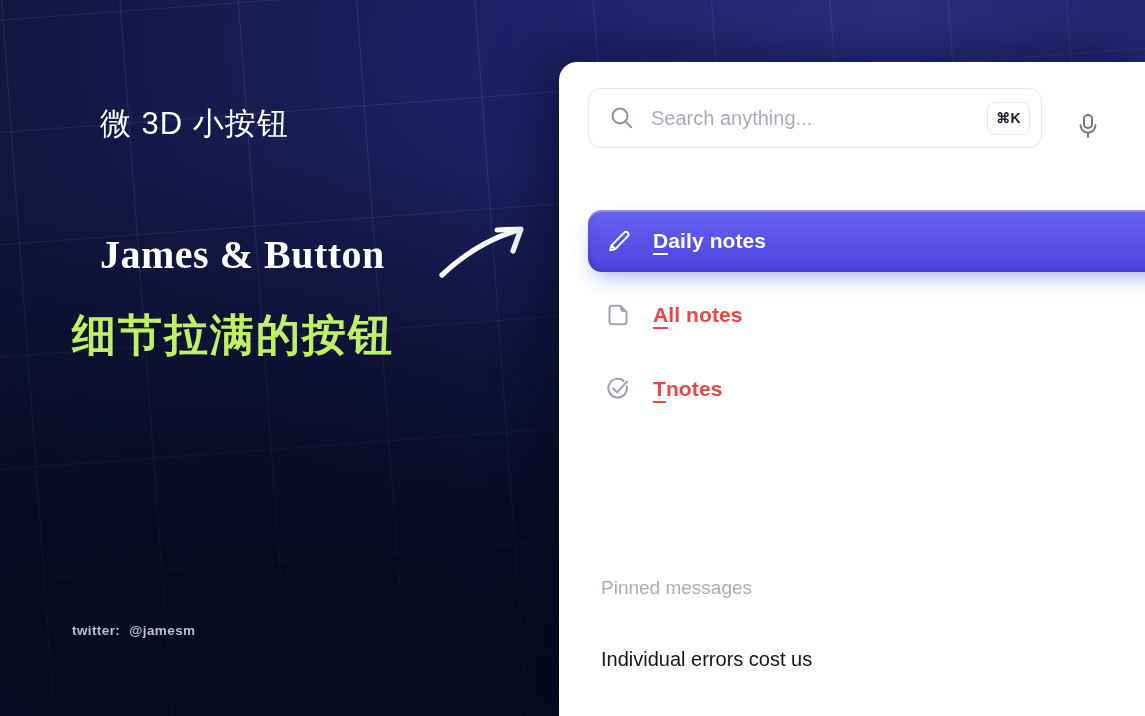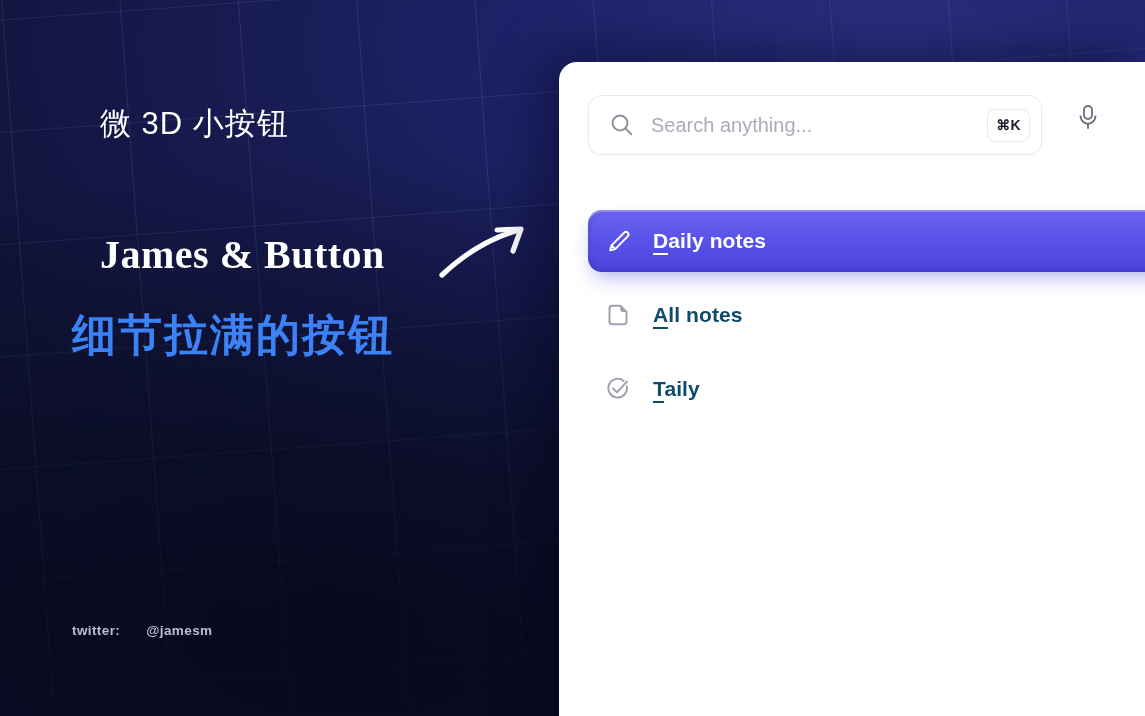--- a/index.html
+++ b/index.html
@@ -42,46 +42,46 @@
     letter-spacing:1px; white-space:nowrap;margin-left:28px;
   }
   .headline-en{
     position:absolute; left:72px; top:231px;
     font-family:"Liberation Serif", serif;
     font-size:40px; font-weight:700; color:#ffffff;
     letter-spacing:.5px; white-space:nowrap;margin-left:28px;
   }
   .headline-cn{
     position:absolute; left:72px; top:306px;
-    font-size:44px; font-weight:700; color:#3b82f6;
+    font-size:44px; font-weight:700; color:#bef264;
     letter-spacing:2px; white-space:nowrap;
   }
   #arrow-swoosh{ position:absolute; left:437px; top:219px; }
   .credit{
     position:absolute; left:72px; top:623px;
     font-size:13.5px; font-weight:700; color:#b9bed6;
     letter-spacing:.4px; white-space:nowrap;
   }
-  .credit .handle{ margin-left:26px; }
+  .credit .handle{ margin-left:9px; }
 
   
   #app-panel{
     position:absolute; left:559px; top:62px;
     width:586px; height:654px;
     background:#ffffff;
     border-top-left-radius:18px;
     box-shadow:-18px -10px 50px rgba(3,5,25,.45);
     overflow:hidden;
   }
 
   
   #search-row{
     position:absolute; left:29px; top:33px;
     width:536px; height:53px;
-    display:flex; align-items:flex-start; gap:16px;
+    display:flex; align-items:flex-end; gap:16px;
   }
   #search-box{
     width:454px; height:60px;
     border:1px solid #e7e8ec; border-radius:13px;
     background:#fff;
     display:flex; align-items:center;
     padding:0 11px 0 20px;
     box-shadow:0 1px 2px rgba(20,22,50,.035);
   }
   #search-icon{ flex:0 0 auto; display:block; }
@@ -117,21 +117,21 @@
     cursor:pointer;
   }
   .nav-item + .nav-item{ margin-top:12px; }
   .nav-item .nav-icon{
     flex:0 0 auto; width:28px; height:28px;
     display:flex; align-items:center; justify-content:center;
     color:#9fa3b0;
   }
   .nav-item .nav-label{
     margin-left:21px;
-    font-size:21px; font-weight:700; color:#0c4a6e;
+    font-size:21px; font-weight:700; color:#ef4444;
     letter-spacing:.1px;
   }
   .nav-label .first{
     border-bottom:2px solid currentColor;
     padding-bottom:1px;
   }
   .nav-item.active{
     background:linear-gradient(180deg,#6a64ef 0%,#5a53e8 46%,#4c45dd 100%);
     box-shadow:
       0 10px 20px -6px rgba(74,66,220,.45),
@@ -221,19 +221,25 @@
       <span class="nav-label"><span class="first">A</span><span>ll notes</span></span>
     </div>
 
     <div class="nav-item">
       <span class="nav-icon">
         <svg width="26" height="26" viewBox="0 0 26 26" fill="none">
           <path d="M21.8 10.4 a9.3 9.3 0 1 1-3.1-5.3" stroke="currentColor" stroke-width="2" stroke-linecap="round" fill="none"></path>
           <path d="M8.0 12.4 L11.9 16.2 L22.0 5.6" stroke="currentColor" stroke-width="2" stroke-linecap="round" stroke-linejoin="round" fill="none"></path>
         </svg>
       </span>
-      <span class="nav-label"><span class="first">T</span><span>aily</span></span>
-    </div>
-
-  </div>
-
+      <span class="nav-label"><span class="first">T</span><span>notes</span></span>
+    </div>
+
+  </div>
+
+  <div id="pinned-section">
+    <div id="pinned-heading">Pinned messages</div>
+    <div id="pinned-list">
+      <div class="pinned-item">Individual errors cost us</div>
+    </div>
+  </div>
 
 </div>
 
 </body></html>

